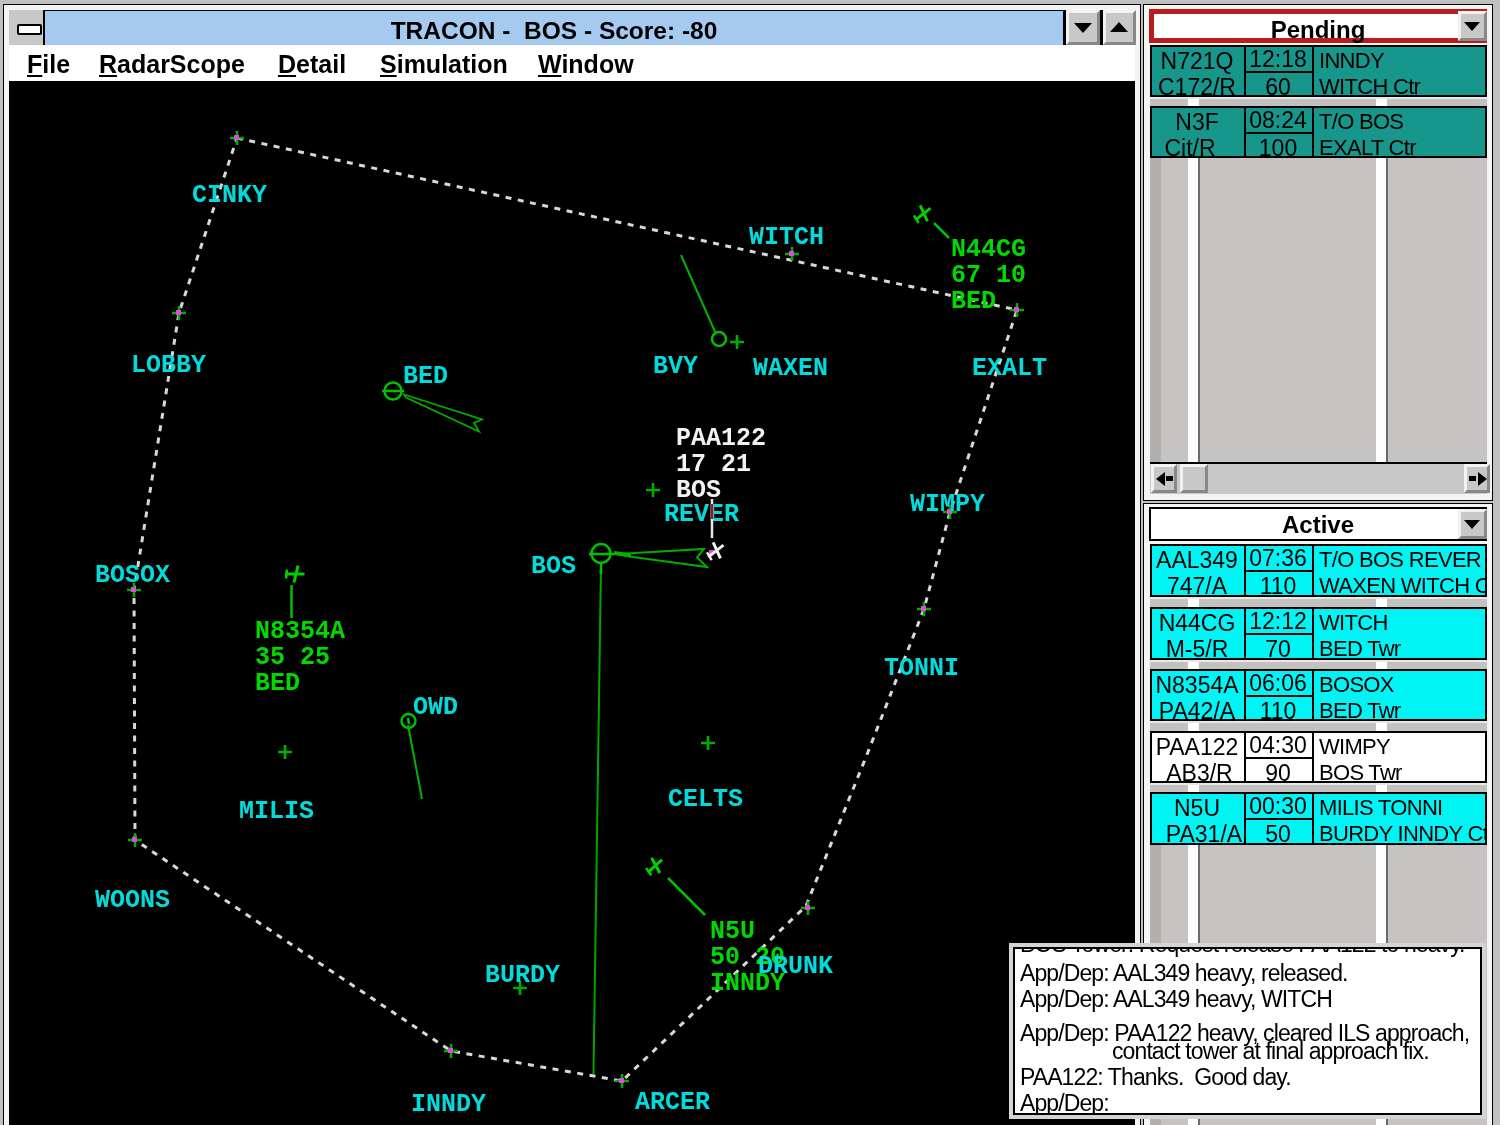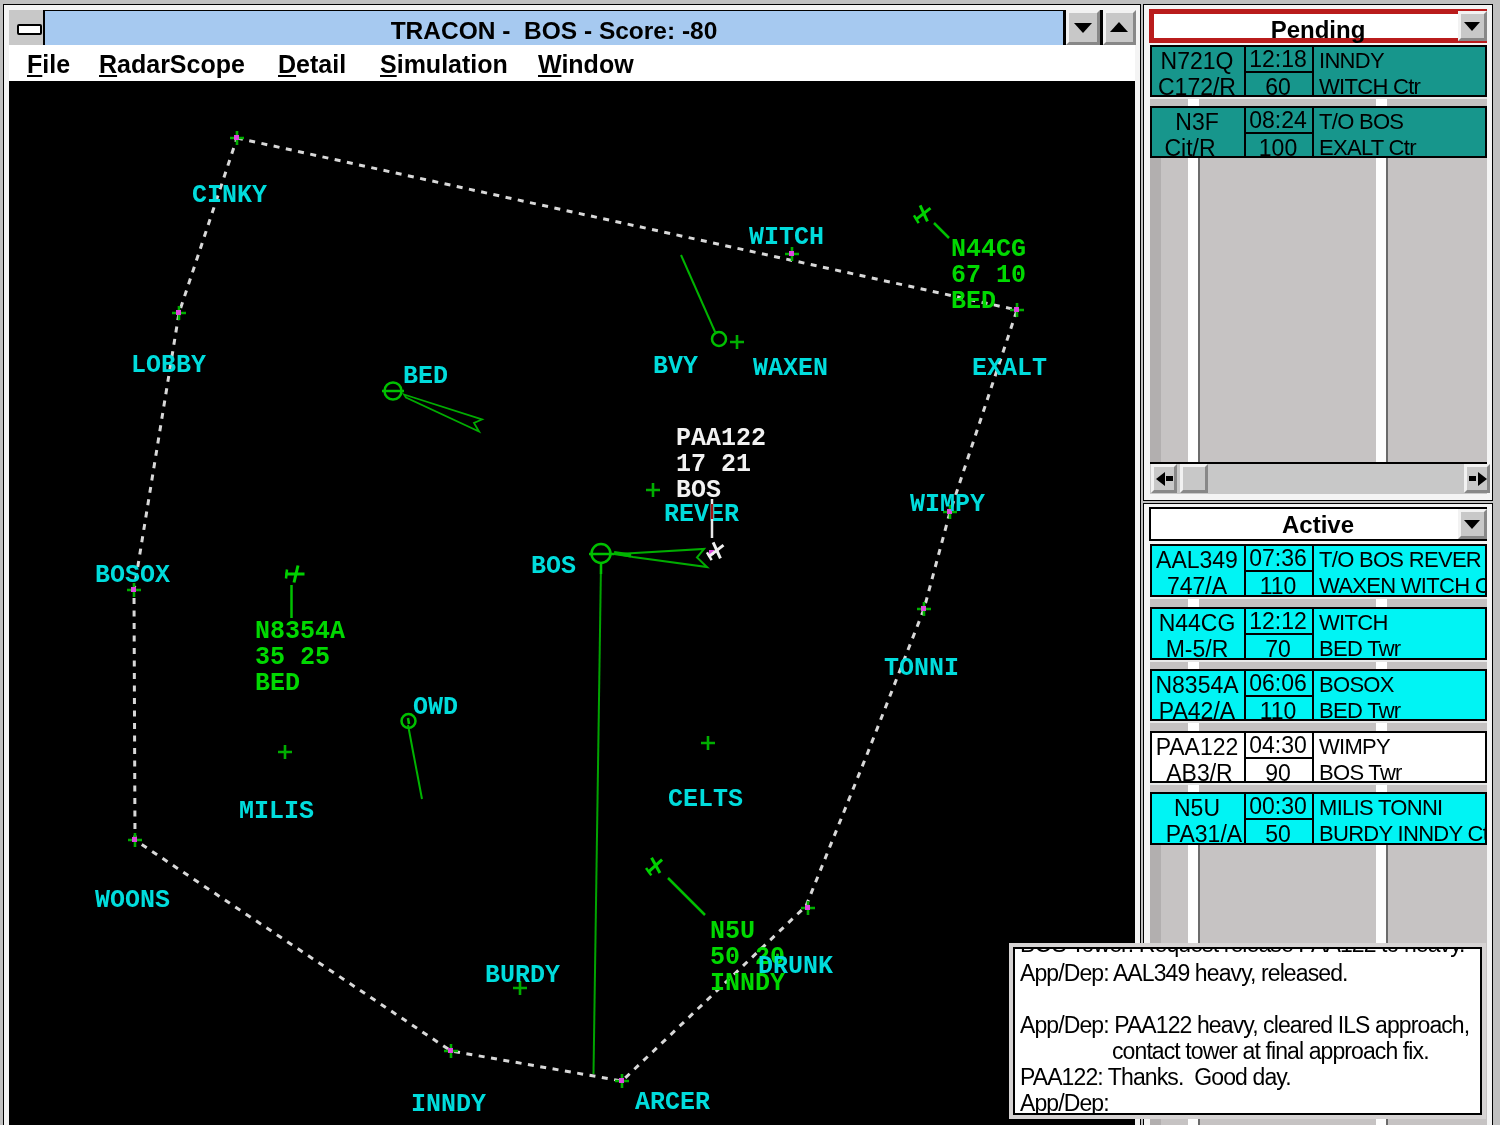--- a/index.html
+++ b/index.html
@@ -299,17 +299,18 @@
 <div class="abs" style="left:1150px;top:845px;width:11px;height:280px;background:#B2AFAF;"></div>
 <div class="abs" style="left:1188px;top:845px;width:10px;height:280px;background:#FDFDFD;"></div>
 <div class="abs" style="left:1198px;top:845px;width:2px;height:280px;background:#6A6A6A;"></div>
 <div class="abs" style="left:1376px;top:845px;width:10px;height:280px;background:#FDFDFD;"></div>
 <div class="abs" style="left:1386px;top:845px;width:2px;height:280px;background:#6A6A6A;"></div>
 
 <div class="abs" style="left:1009px;top:943px;width:477px;height:176px;background:#D6D3D3;"></div>
 <div class="abs" style="left:1013px;top:947px;width:469px;height:168px;background:#fff;border:2px solid #000;box-sizing:border-box;overflow:hidden;">
   <span class="abs" style="left:5px;top:-18px;font-size:23px;letter-spacing:-0.9px;white-space:pre;">BOS Tower: Request release PAA122 to heavy.</span>
   <span class="abs" style="left:5px;top:11px;font-size:23px;letter-spacing:-0.9px;white-space:pre;">App/Dep: AAL349 heavy, released.</span>
-  <span class="abs" style="left:5px;top:63px;font-size:23px;letter-spacing:-0.9px;white-space:pre;">App/Dep: PAA122 heavy, cleared ILS approach,</span>
+  <span class="abs" style="left:5px;top:37px;font-size:23px;letter-spacing:-0.9px;white-space:pre;">App/Dep: AAL349 heavy, WITCH</span>
+  <span class="abs" style="left:5px;top:71px;font-size:23px;letter-spacing:-0.9px;white-space:pre;">App/Dep: PAA122 heavy, cleared ILS approach,</span>
   <span class="abs" style="left:97px;top:89px;font-size:23px;letter-spacing:-0.9px;white-space:pre;">contact tower at final approach fix.</span>
   <span class="abs" style="left:5px;top:115px;font-size:23px;letter-spacing:-0.9px;white-space:pre;">PAA122: Thanks.  Good day.</span>
   <span class="abs" style="left:5px;top:141px;font-size:23px;letter-spacing:-0.9px;white-space:pre;">App/Dep:</span>
 </div>
 
 </body></html>

